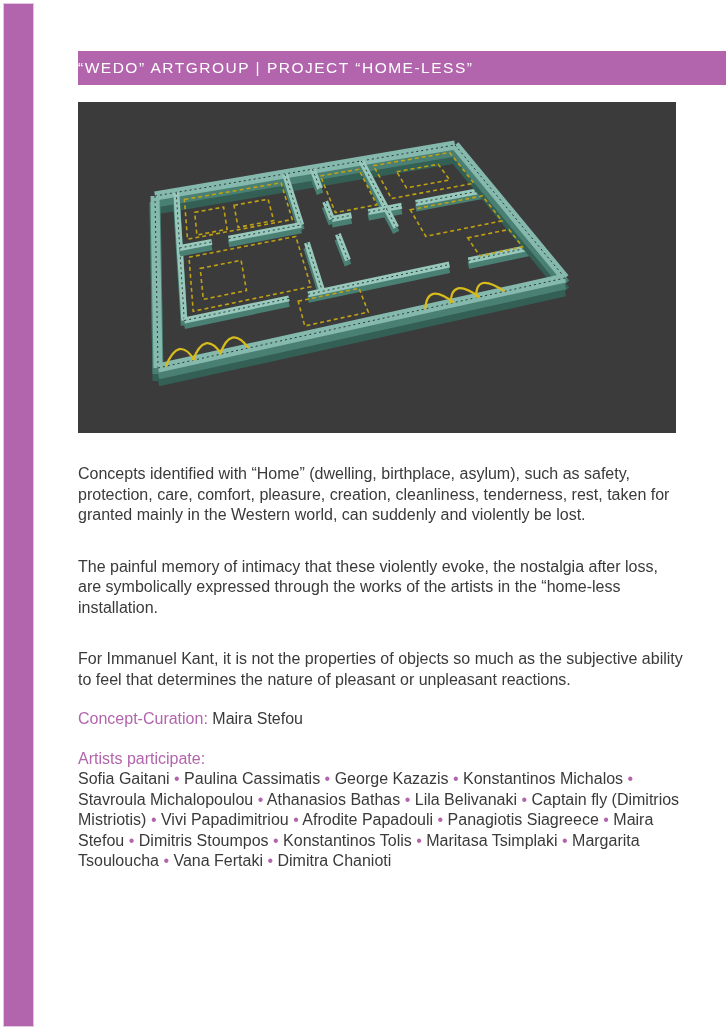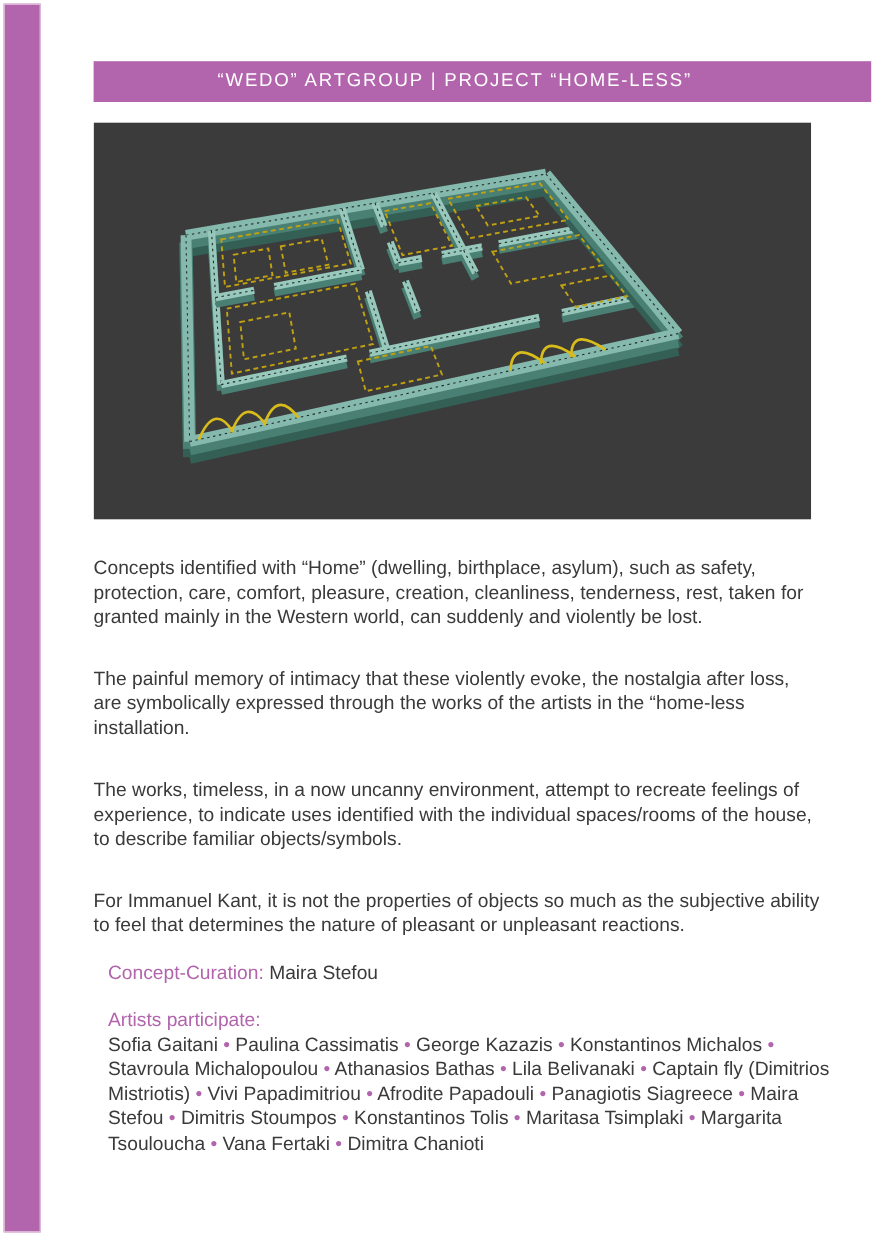--- a/index.html
+++ b/index.html
@@ -7,28 +7,28 @@
     position:relative;width:728px;height:1030px;background:#fff;overflow:hidden;
     font-family:"Liberation Sans",sans-serif;color:#3a3a3a;
   }
   .stripe{
     position:absolute;left:3px;top:3px;width:31px;height:1024px;
     background:var(--accent);border:1px solid #e3c6df;box-sizing:border-box;
   }
   .content{position:absolute;left:78px;top:0;width:650px;}
   .headerbar{
     margin-top:51px;width:648px;height:34px;background:var(--accent);
-    color:#fff;text-align:center;line-height:34px;padding-right:46px;
+    color:#fff;text-align:left;line-height:34px;padding-right:46px;
     box-sizing:border-box;font-size:15.5px;letter-spacing:1.5px;font-weight:400;
     white-space:nowrap;
   }
   .artwork{margin-top:17px;width:598px;height:331px;}
   .artwork svg{display:block;}
   p.body{width:606px;margin:31px 0 0 0;font-size:16px;line-height:20.5px;}
-  p.meta{width:606px;margin:19px 0 0 12px;font-size:16px;line-height:20.5px;}
+  p.meta{width:606px;margin:19px 0 0 0;font-size:16px;line-height:20.5px;}
   .accent-text{color:var(--accent);}
   .bullet{color:var(--accent);}
 </style>
 </head>
 <body>
 
 <div class="page">
   <div class="stripe"></div>
   <div class="content">
 
@@ -121,21 +121,20 @@
           <path d="M 114.9 258.3 Q 126.6 227.6 143.4 252.0" fill="none" stroke="#d8bc1c" stroke-width="2.2"></path>
           <path d="M 142.1 252.3 Q 152.5 222.1 170.6 246.0" fill="none" stroke="#d8bc1c" stroke-width="2.2"></path>
           <path d="M 347.3 206.9 Q 348.9 179.9 375.8 200.6" fill="none" stroke="#d8bc1c" stroke-width="2.2"></path>
           <path d="M 372.7 201.3 Q 373.2 174.7 401.2 195.0" fill="none" stroke="#d8bc1c" stroke-width="2.2"></path>
           <path d="M 398.1 195.7 Q 397.5 169.5 426.6 189.4" fill="none" stroke="#d8bc1c" stroke-width="2.2"></path>
         </svg>
     </div>
 
     <p class="body">Concepts identified with “Home” (dwelling, birthplace, asylum), such as safety, protection, care, comfort, pleasure, creation, cleanliness, tenderness, rest, taken for granted mainly in the Western world, can suddenly and violently be lost.</p>
     <p class="body">The painful memory of intimacy that these violently evoke, the nostalgia after loss, are symbolically expressed through the works of the artists in the “home-less installation.</p>
-    <p class="body">The works, timeless, in a now uncanny environment, attempt to recreate feelings of experience, to indicate uses identified with the individual spaces/rooms of the house, to describe familiar objects/symbols.</p>
     <p class="body">For Immanuel Kant, it is not the properties of objects so much as the subjective ability to feel that determines the nature of pleasant or unpleasant reactions.</p>
 
     <p class="meta"><span class="accent-text">Concept-Curation:</span> <span>Maira Stefou</span></p>
 
     <p class="meta"><span class="accent-text">Artists participate:</span><br>
       <span id="artists-names"><span>Sofia Gaitani</span><span class="bullet"> • </span><span>Paulina Cassimatis</span><span class="bullet"> • </span><span>George Kazazis</span><span class="bullet"> • </span><span>Konstantinos Michalos</span><span class="bullet"> • </span><span>Stavroula Michalopoulou</span><span class="bullet"> • </span><span>Athanasios Bathas</span><span class="bullet"> • </span><span>Lila Belivanaki</span><span class="bullet"> • </span><span>Captain fly (Dimitrios Mistriotis)</span><span class="bullet"> • </span><span>Vivi Papadimitriou</span><span class="bullet"> • </span><span>Afrodite Papadouli</span><span class="bullet"> • </span><span>Panagiotis Siagreece</span><span class="bullet"> • </span><span>Maira Stefou</span><span class="bullet"> • </span><span>Dimitris Stoumpos</span><span class="bullet"> • </span><span>Konstantinos Tolis</span><span class="bullet"> • </span><span>Maritasa Tsimplaki</span><span class="bullet"> • </span><span>Margarita Tsouloucha</span><span class="bullet"> • </span><span>Vana Fertaki</span><span class="bullet"> • </span><span>Dimitra Chanioti</span></span>
     </p>
 
   </div>
 </div>

